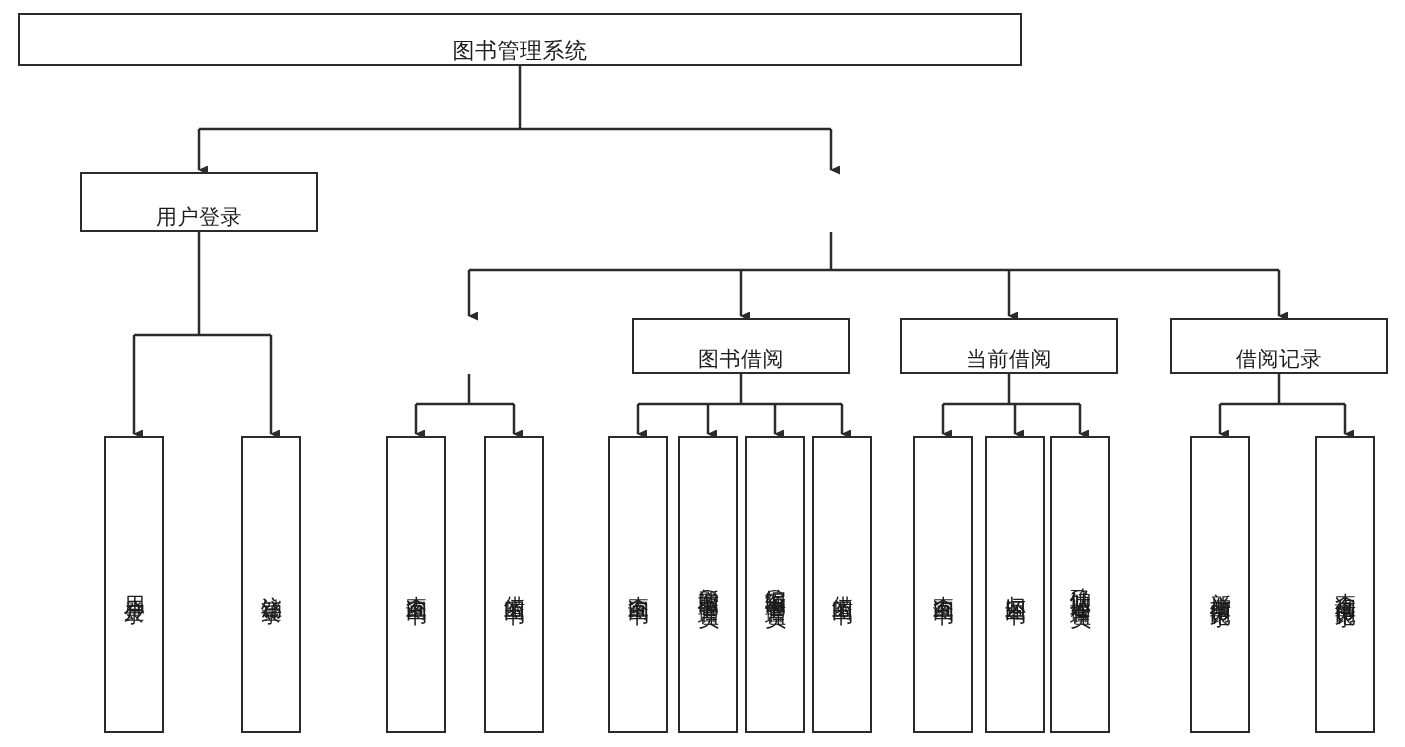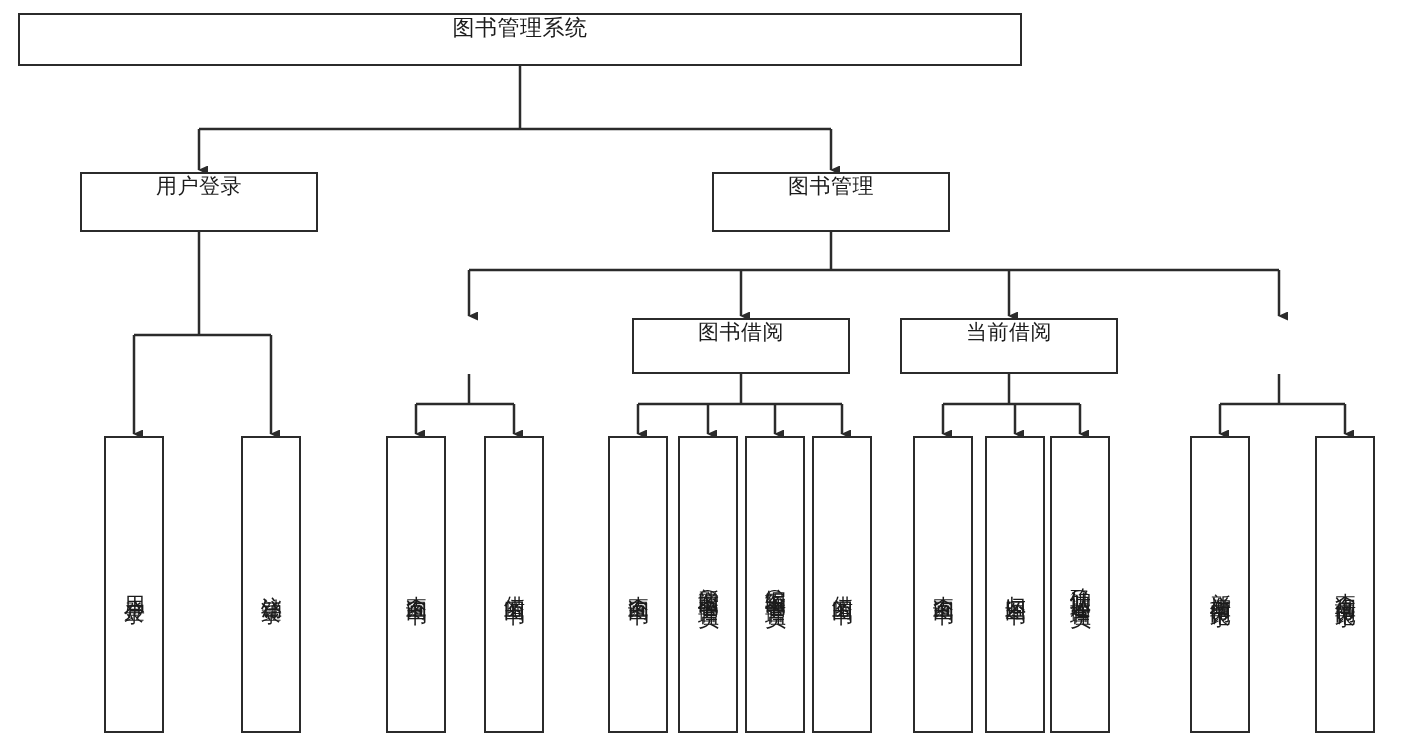--- a/index.html
+++ b/index.html
@@ -25,21 +25,21 @@
     width: 1405px;
     height: 747px;
     pointer-events: none;
   }
   .node {
     position: absolute;
     box-sizing: border-box;
     background: #ffffff;
     border: 2px solid #2b2b2b;
     display: flex;
-    align-items: flex-start;
+    align-items: flex-end;
     justify-content: center;
     z-index: 2;
   }
   .node-label {
     color: #1b1b1b;
     letter-spacing: 0.5px;
     white-space: nowrap;
     line-height: 1.18;
   }
   
@@ -123,29 +123,29 @@
       </g>
   </svg>
 
   <div class="node root horiz" id="node-root" style="left: 18px; top: 13px; width: 1004px; height: 53px;">
     <span class="node-label">图书管理系统</span>
   </div>
 
   <div class="node horiz" id="node-l1-0" style="left: 80px; top: 172px; width: 238px; height: 60px;">
     <span class="node-label">用户登录</span>
   </div>
-  <div class="node horiz" id="node-l1-1" style="left: 712px; top: 172px; width: 238px; height: 60px;">
-    <span class="node-label">图书管理</span>
-  </div>
 
   <div class="node horiz" id="node-l2-1" style="left: 632px; top: 318px; width: 218px; height: 56px;">
     <span class="node-label">图书借阅</span>
   </div>
   <div class="node horiz" id="node-l2-2" style="left: 900px; top: 318px; width: 218px; height: 56px;">
     <span class="node-label">当前借阅</span>
+  </div>
+  <div class="node horiz" id="node-l2-3" style="left: 1170px; top: 318px; width: 218px; height: 56px;">
+    <span class="node-label">借阅记录</span>
   </div>
 
   <div class="node leaf" id="node-leaf-0" style="left: 104px; top: 436px; width: 60px; height: 297px;">
     <span class="node-label">用户登录</span>
   </div>
   <div class="node leaf" id="node-leaf-1" style="left: 241px; top: 436px; width: 60px; height: 297px;">
     <span class="node-label">注销登录</span>
   </div>
   <div class="node leaf" id="node-leaf-2" style="left: 386px; top: 436px; width: 60px; height: 297px;">
     <span class="node-label">查询图书</span>

